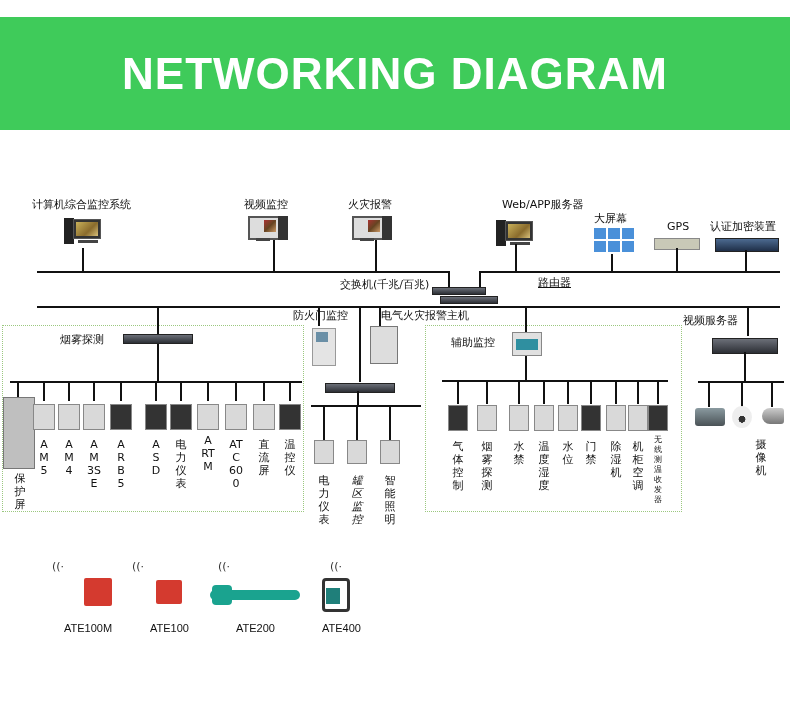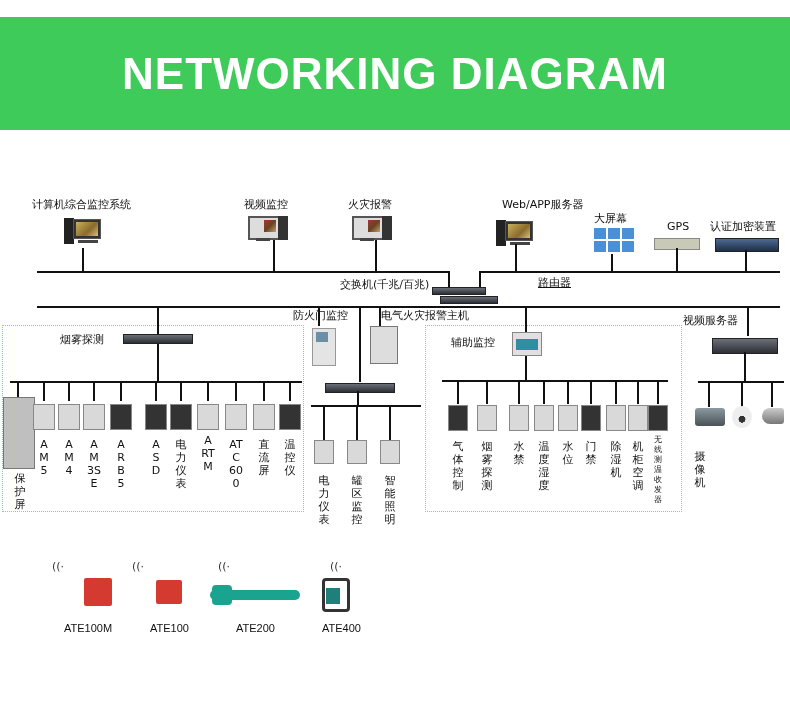--- a/index.html
+++ b/index.html
@@ -167,21 +167,21 @@
 <div class="panel" style="left:370px;top:326px;width:26px;height:36px;background:#ddd;"></div>
 <div class="rack" style="left:325px;top:383px;width:68px;height:8px;"></div>
 <div class="vl" style="left:357px;top:391px;height:15px;"></div>
 <div class="hl" style="left:311px;top:405px;width:110px;"></div>
 <div id="center-devices">
     <div class="vl" style="left:323px;top:405px;height:36px;"></div>
     <div class="meter" style="left:314px;top:440px;width:18px;height:22px;"></div>
     <div class="vt" style="left:317px;top:474px;">电力仪表</div>
     <div class="vl" style="left:356px;top:405px;height:36px;"></div>
     <div class="meter" style="left:347px;top:440px;width:18px;height:22px;"></div>
-    <div class="vt" style="left:350px;top:474px;">罐区监控</div>
+    <div class="vt" style="left:350px;top:474px;font-style:italic;">罐区监控</div>
     <div class="vl" style="left:389px;top:405px;height:36px;"></div>
     <div class="meter" style="left:380px;top:440px;width:18px;height:22px;"></div>
     <div class="vt" style="left:383px;top:474px;">智能照明</div>
   </div>
 
 <div class="box" style="left:425px;top:325px;width:255px;height:185px;"></div>
 <div class="vl" style="left:525px;top:306px;height:26px;"></div>
 <div class="lbl" style="left:451px;top:336px;">辅助监控</div>
 <div class="meter" style="left:512px;top:332px;width:28px;height:22px;background:#e0e0e0;">
     <i style="height:50%;top:6px;background:#2f8fa0;"></i>
@@ -222,21 +222,21 @@
 <div class="lbl" style="left:683px;top:314px;">视频服务器</div>
 <div class="rack" style="left:712px;top:338px;width:64px;height:14px;"></div>
 <div class="vl" style="left:744px;top:352px;height:30px;"></div>
 <div class="hl" style="left:698px;top:381px;width:86px;"></div>
 <div class="vl" style="left:708px;top:381px;height:26px;"></div>
 <div class="vl" style="left:741px;top:381px;height:26px;"></div>
 <div class="vl" style="left:771px;top:381px;height:26px;"></div>
 <div class="cam" style="left:695px;top:408px;width:30px;height:18px;background:linear-gradient(#8a9aa0,#4a5256);border-radius:3px;"></div>
 <div class="cam" style="left:732px;top:406px;width:20px;height:22px;background:radial-gradient(circle at 50% 60%,#333 20%,#eee 22%);border-radius:50%;"></div>
 <div class="cam" style="left:762px;top:408px;width:22px;height:16px;background:linear-gradient(#ccc,#777);border-radius:8px 3px 3px 8px;"></div>
-<div class="vt" style="left:693px;top:438px;margin-top:12px;">摄像机</div>
+<div class="vt" style="left:754px;top:438px;">摄像机</div>
 
 <div id="products">
     <div class="wifi" style="left:52px;top:560px;">((·</div>
     <div class="red" style="left:84px;top:578px;width:28px;height:28px;"></div>
     <div class="prodlbl" style="left:64px;top:622px;">ATE100M</div>
     <div class="wifi" style="left:132px;top:560px;">((·</div>
     <div class="red" style="left:156px;top:580px;width:26px;height:24px;"></div>
     <div class="prodlbl" style="left:150px;top:622px;">ATE100</div>
     <div class="wifi" style="left:218px;top:560px;">((·</div>
     <div class="abs" style="left:210px;top:590px;width:90px;height:10px;background:#1aa38f;border-radius:5px;"></div>

